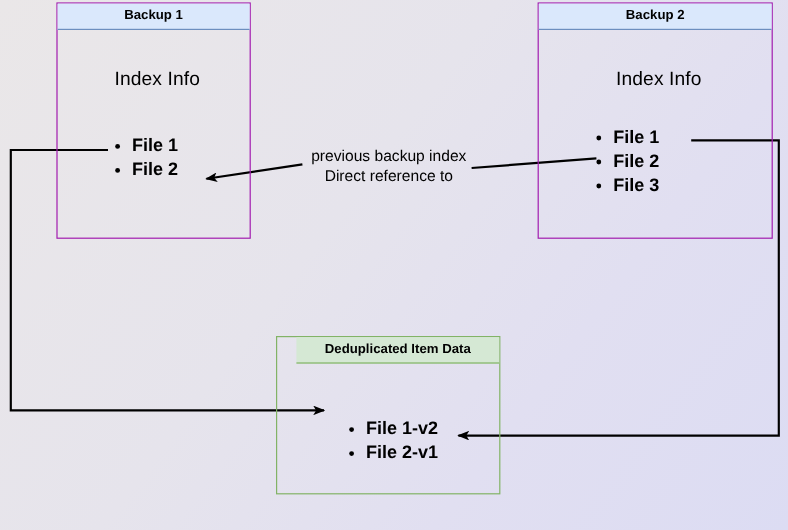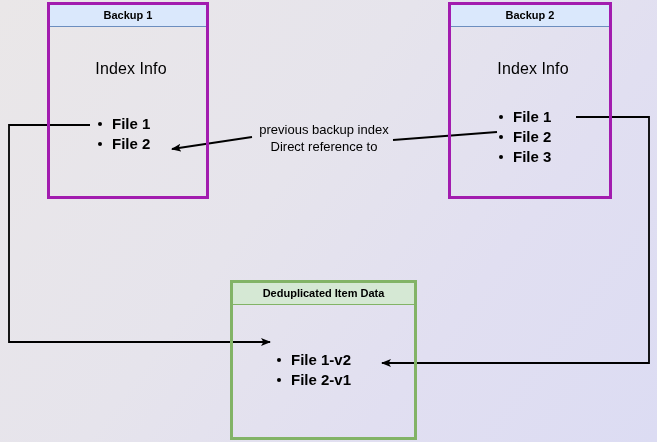--- a/index.html
+++ b/index.html
@@ -24,21 +24,21 @@
     left: 0;
     top: 0;
     width: 657px;
     height: 442px;
     overflow: visible;
     pointer-events: none;
   }
   .box {
     position: absolute;
     box-sizing: border-box;
-    border: 3px solid #a21caf;
+    border: 1px solid #a21caf;
     background: transparent;
   }
   .box.green {
     border-color: #82b366;
   }
   .box-header {
     box-sizing: border-box;
     height: 22px;
     line-height: 21px;
     text-align: center;
@@ -139,33 +139,33 @@
     <div class="box-header">Backup 1</div>
     <div class="box-body">
       <div class="index-label">Index Info</div>
       <ul class="item-list backup1-list">
         <li>File 1</li>
         <li>File 2</li>
       </ul>
     </div>
   </div>
 
-  <div class="box" style="left:448px; top:2px; width:164px; height:197px;">
+  <div class="box" style="left:448px; top:2px; width:196px; height:197px;">
     <div class="box-header">Backup 2</div>
     <div class="box-body">
       <div class="index-label">Index Info</div>
       <ul class="item-list backup2-list">
         <li>File 1</li>
         <li>File 2</li>
         <li>File 3</li>
       </ul>
     </div>
   </div>
 
-  <div class="box green" style="left:230px; top:280px; width:187px; height:160px;">
+  <div class="box green" style="left:230px; top:280px; width:187px; height:132px;padding-left:16px;">
     <div class="box-header">Deduplicated Item Data</div>
     <div class="box-body">
       <ul class="item-list dedup-list">
         <li>File 1-v2</li>
         <li>File 2-v1</li>
       </ul>
     </div>
   </div>
 
   <div class="center-note">

